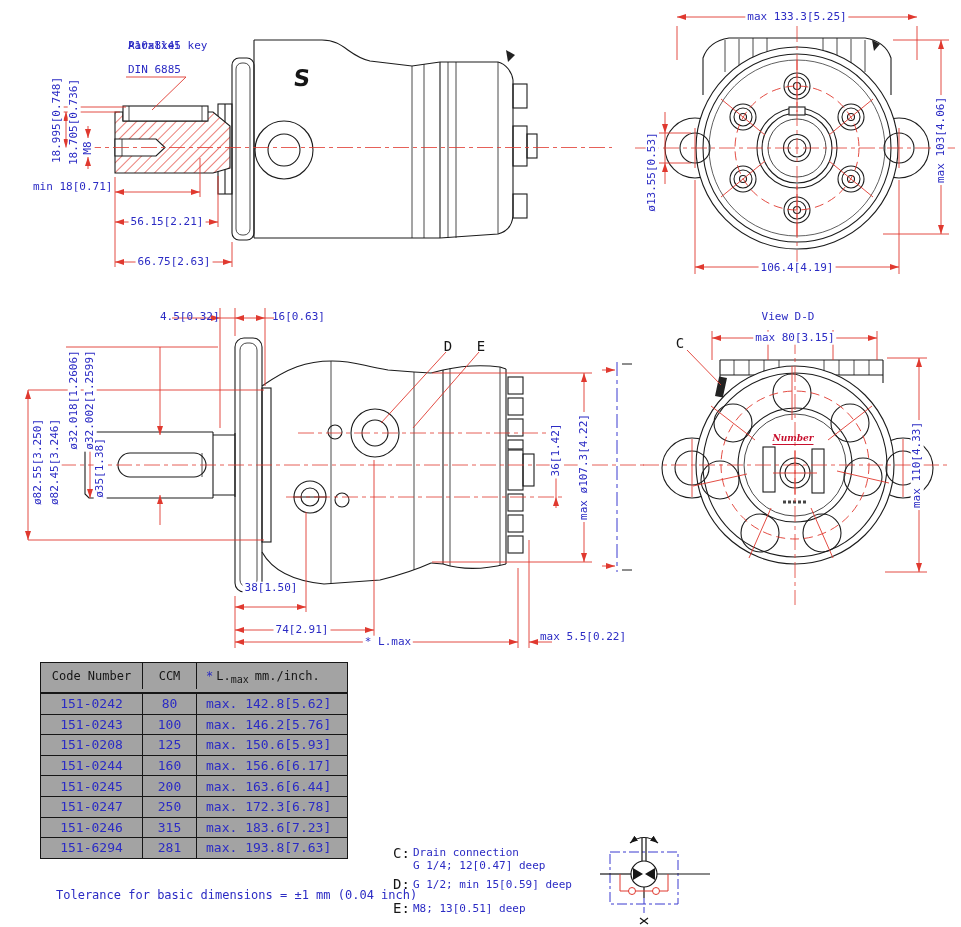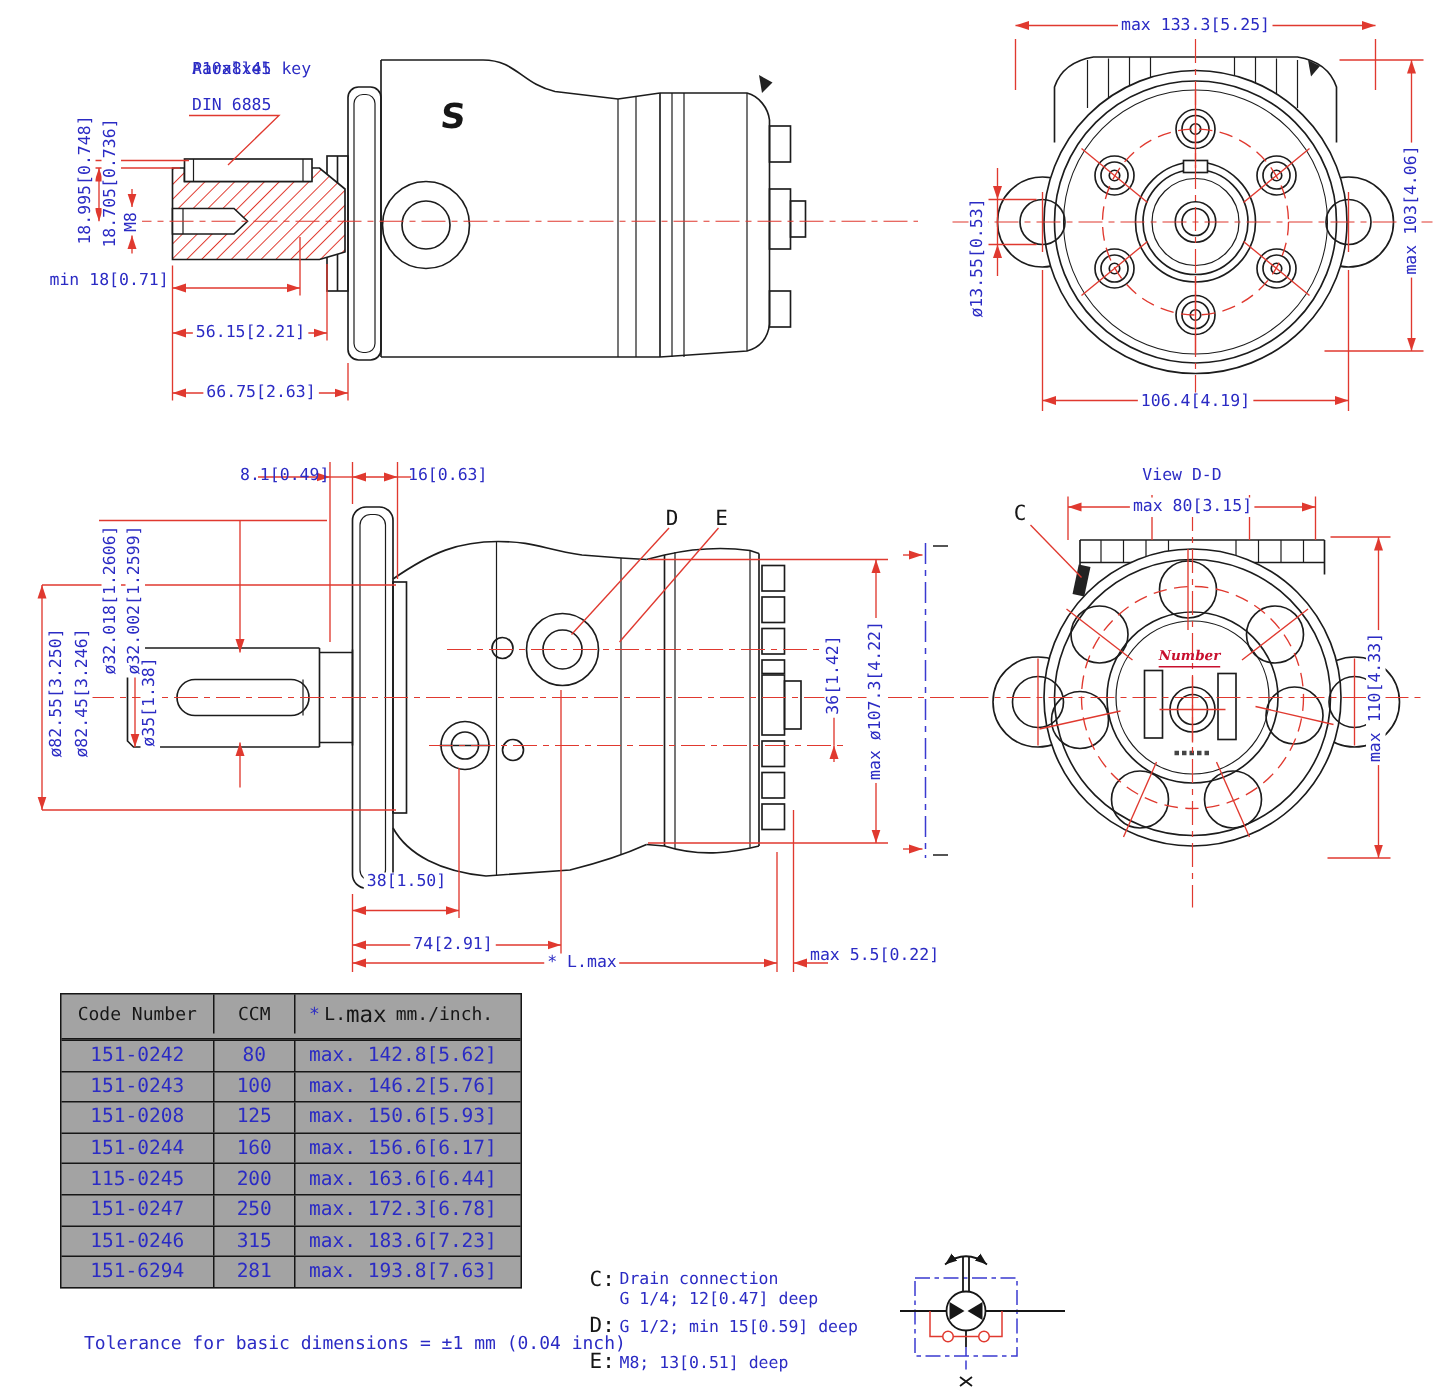--- a/index.html
+++ b/index.html
@@ -19,21 +19,21 @@
   .trow{display:flex;align-items:center;}
   .thead{height:26px;color:#161616;font-size:12px;}
   .dblrule{height:3px;border-bottom:1.2px solid #161616;}
   .drow{height:19.6px;color:#2b2bc4;font-size:13px;border-top:1.1px solid #161616;}
   .drow:first-of-type{border-top:none;}
   .tc{height:100%;display:flex;align-items:center;justify-content:center;box-sizing:border-box;}
   .tc1{width:102px;border-right:1.2px solid #161616;}
   .tc2{width:54px;border-right:1.2px solid #161616;}
   .tc3{width:150px;justify-content:flex-start;padding-left:9px;}
   .star{color:#2b2bc4;margin-right:3px;}
-  .sub{font-size:15px;margin-right:6px;align-self:flex-end;padding-bottom:4px;text-align:right;}
+  .sub{font-size:10px;margin-right:6px;align-self:flex-end;padding-bottom:4px;text-align:right;}
   .logo-s{position:absolute;color:#161616;font:bold 23px "DejaVu Sans",sans-serif;transform:translate(-50%,-50%) skewX(-6deg);}
   .logo-danfoss{position:absolute;color:#c8102e;font:italic bold 9px "DejaVu Serif",serif;
                 transform:translate(-50%,-50%);border-bottom:1.5px solid #c8102e;padding-bottom:1px;}
 </style>
 </head>
 <body>
 
 <div class="sheet">
 
 <svg width="0" height="0">
@@ -366,21 +366,21 @@
 <div class="lbl" style="left:33px;top:181px">min 18[0.71]</div>
 <div class="lbl c bg" style="left:167px;top:222px">56.15[2.21]</div>
 <div class="lbl c bg" style="left:174px;top:262px">66.75[2.63]</div>
 <div class="logo-s" style="left:302px;top:78px">S</div>
 
 <div class="lbl c bg" style="left:797px;top:17px">max 133.3[5.25]</div>
 <div class="lbl cr bg" style="left:941px;top:140px">max 103[4.06]</div>
 <div class="lbl cr bg" style="left:652px;top:172px">ø13.55[0.53]</div>
 <div class="lbl c bg" style="left:797px;top:268px">106.4[4.19]</div>
 
-<div class="lbl" style="left:160px;top:311px">8.1[0.49]</div>
+<div class="lbl" style="left:160px;top:311px">4.5[0.32]</div>
 <div class="lbl" style="left:272px;top:311px">16[0.63]</div>
 <div class="lbl cr bg" style="left:74px;top:400px">ø32.018[1.2606]</div>
 <div class="lbl cr bg" style="left:90px;top:400px">ø32.002[1.2599]</div>
 <div class="lbl cr bg" style="left:100px;top:468px">ø35[1.38]</div>
 <div class="lbl cr bg" style="left:38px;top:462px">ø82.55[3.250]</div>
 <div class="lbl cr bg" style="left:55px;top:462px">ø82.45[3.246]</div>
 <div class="lbl blk big c" style="left:448px;top:346px">D</div>
 <div class="lbl blk big c" style="left:481px;top:346px">E</div>
 <div class="lbl cr bg" style="left:556px;top:450px">36[1.42]</div>
 <div class="lbl cr bg" style="left:584px;top:467px">max ø107.3[4.22]</div>
@@ -421,21 +421,21 @@
     <div class="tc tc1">151-0208</div>
     <div class="tc tc2">125</div>
     <div class="tc tc3">max. 150.6[5.93]</div>
   </div>
   <div class="trow drow">
     <div class="tc tc1">151-0244</div>
     <div class="tc tc2">160</div>
     <div class="tc tc3">max. 156.6[6.17]</div>
   </div>
   <div class="trow drow">
-    <div class="tc tc1">115-0245</div>
+    <div class="tc tc1">151-0245</div>
     <div class="tc tc2">200</div>
     <div class="tc tc3">max. 163.6[6.44]</div>
   </div>
   <div class="trow drow">
     <div class="tc tc1">151-0247</div>
     <div class="tc tc2">250</div>
     <div class="tc tc3">max. 172.3[6.78]</div>
   </div>
   <div class="trow drow">
     <div class="tc tc1">151-0246</div>

